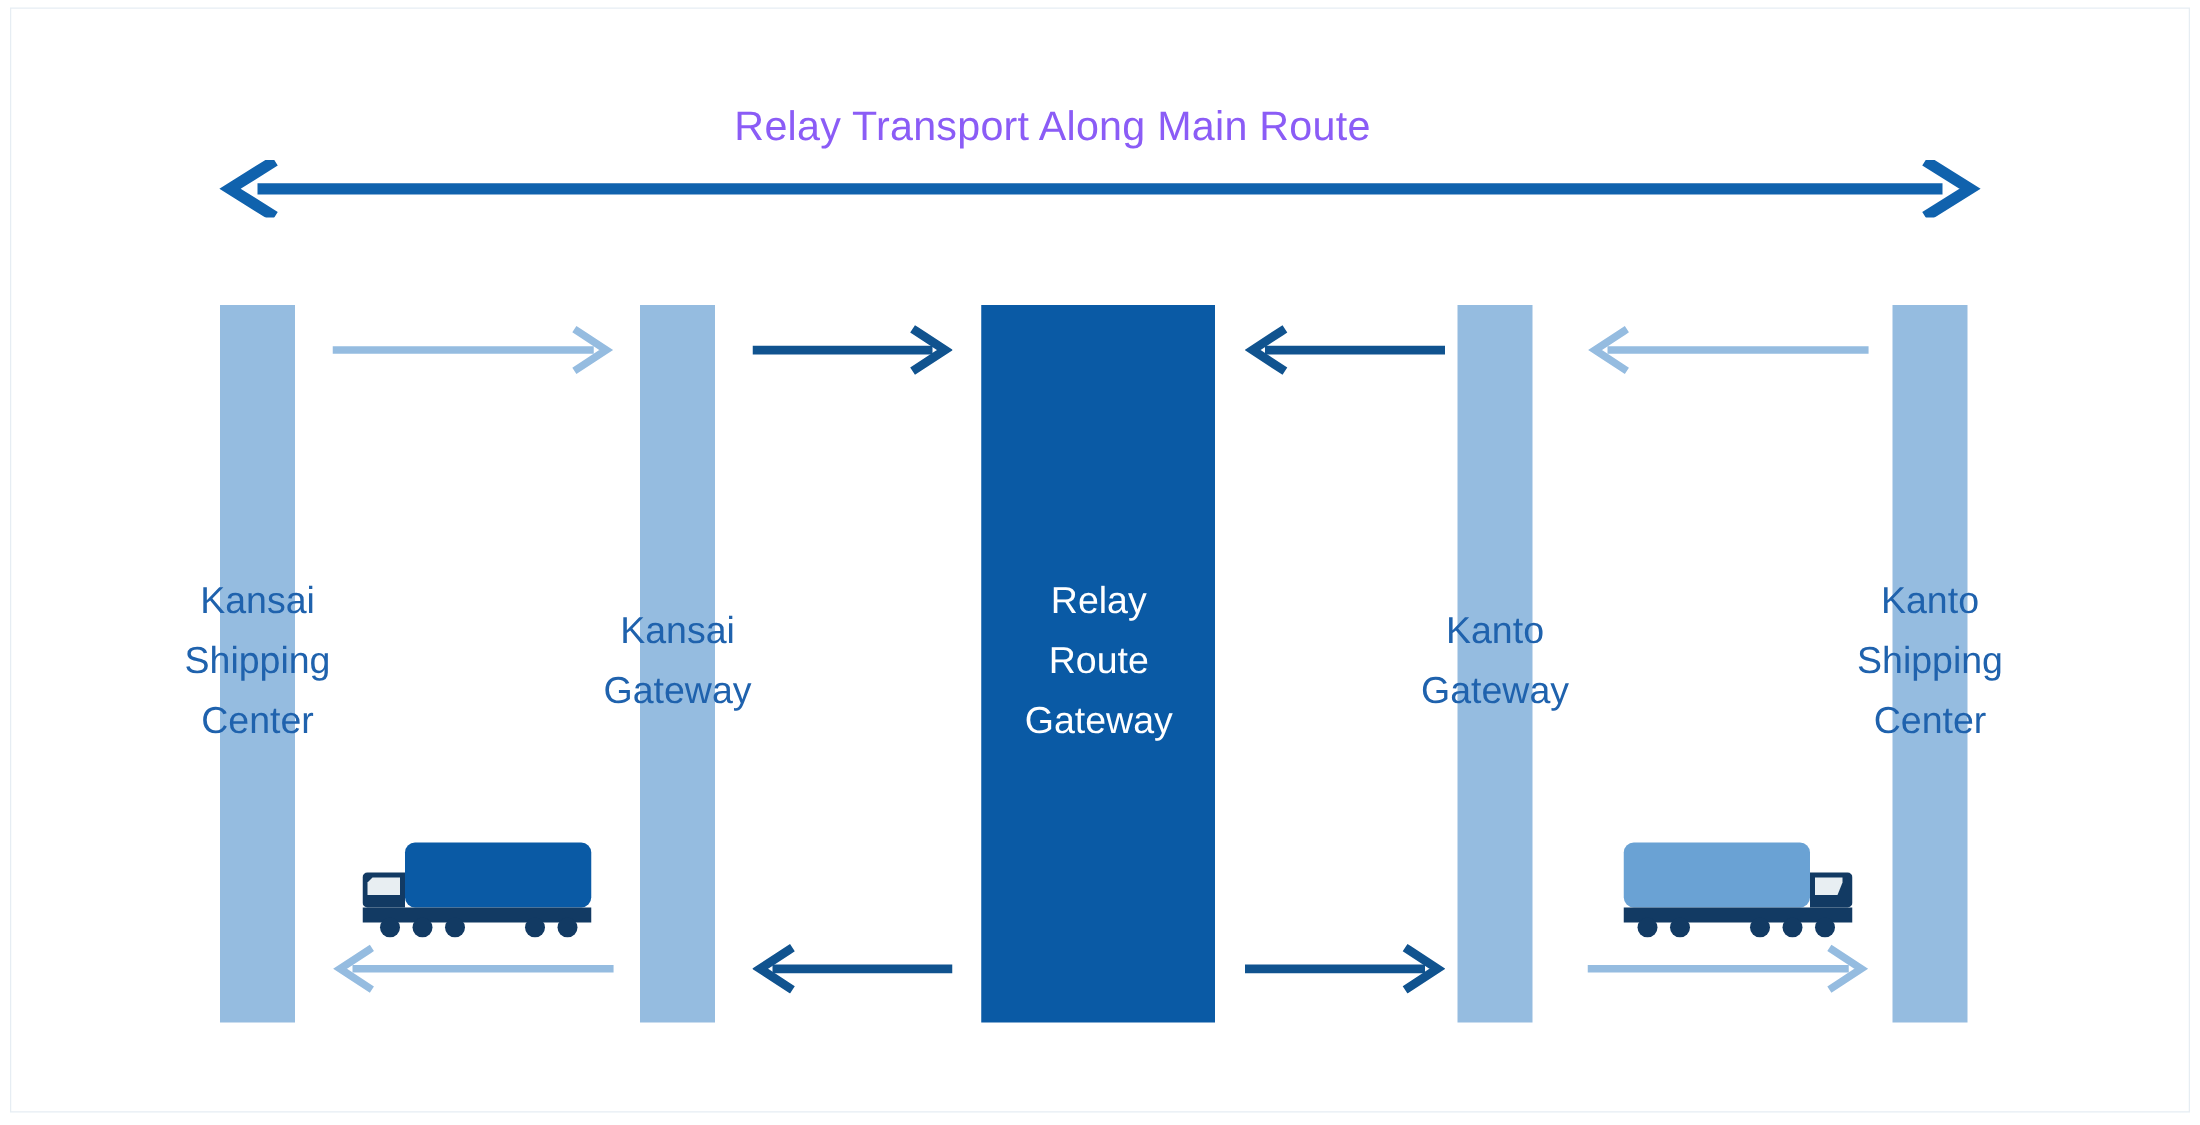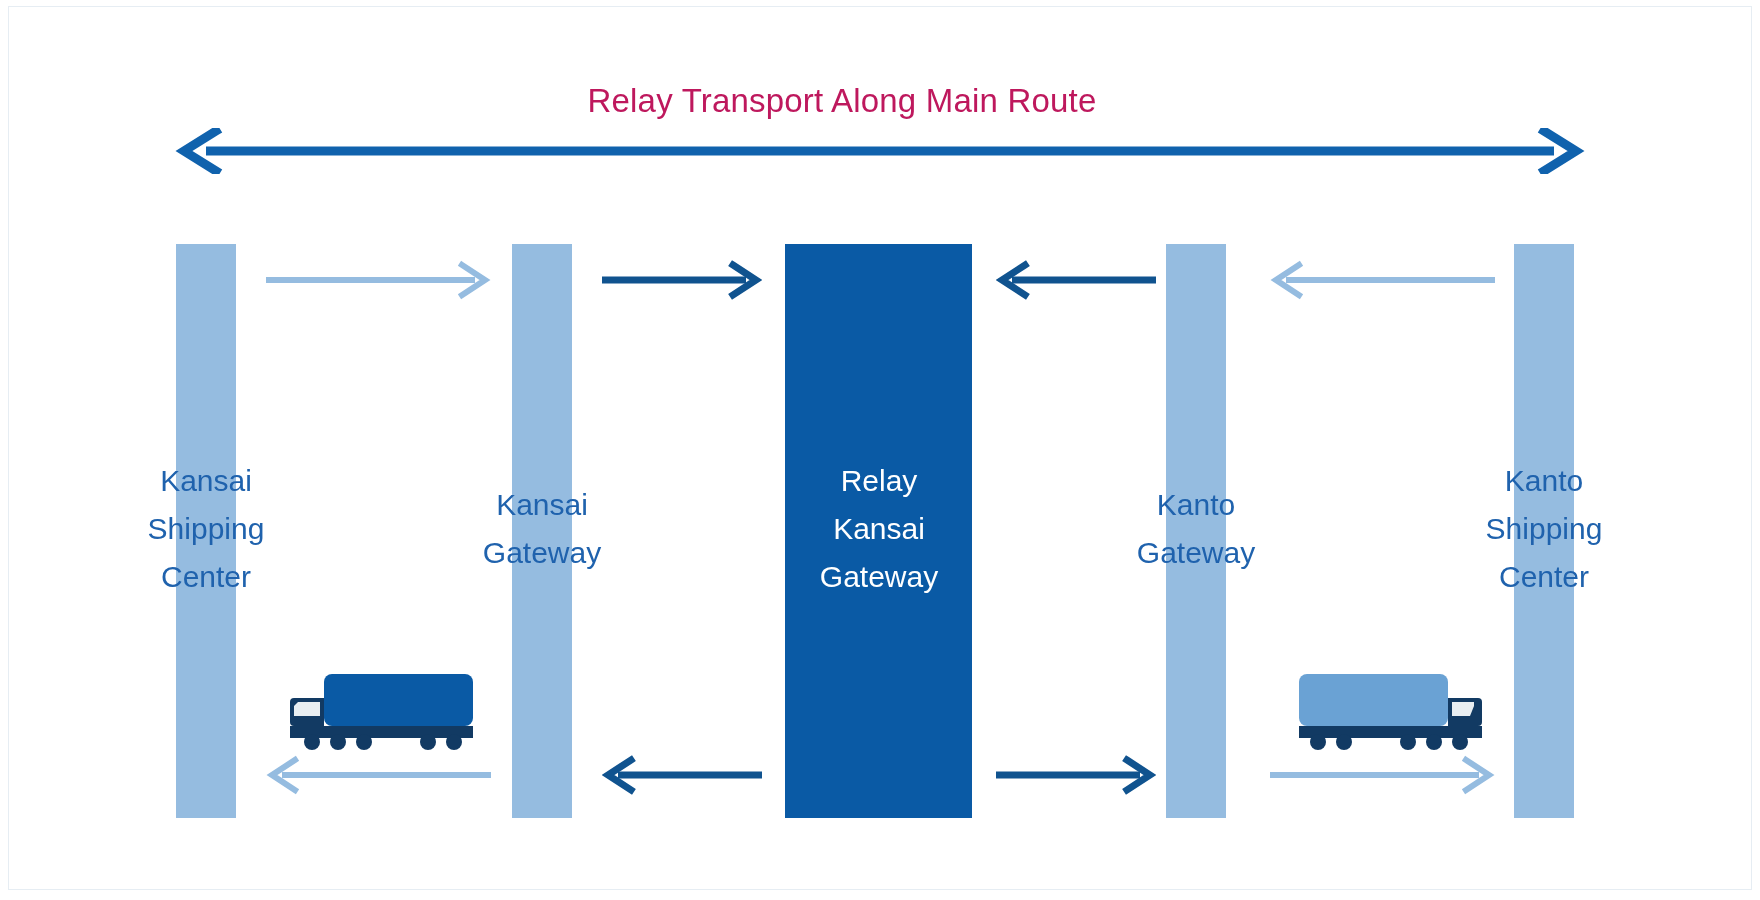--- a/index.html
+++ b/index.html
@@ -30,21 +30,21 @@
   }
 
   
   .title {
     position: absolute;
     left: 0;
     top: 82px;
     width: 1684px;
     text-align: center;
     font-size: 33px;
-    color: #be185d;
+    color: #8b5cf6;
     letter-spacing: 0.2px;
     white-space: nowrap;
   }
 
   
   .main-arrow-wrap {
     position: absolute;
     left: 170px;
     top: 128px;
     width: 1420px;
@@ -114,21 +114,21 @@
   <div class="bar" style="left:1514px; width:60px;"></div>
 
   <div class="col-label" style="left:66px; top:457px; width:280px;">Kansai
 Shipping
 Center</div>
 
   <div class="col-label" style="left:402px; top:481px; width:280px;">Kansai
 Gateway</div>
 
   <div class="col-label on-dark" style="left:788px; top:457px; width:182px;">Relay
-Kansai
+Route
 Gateway</div>
 
   <div class="col-label" style="left:1056px; top:481px; width:280px;">Kanto
 Gateway</div>
 
   <div class="col-label" style="left:1404px; top:457px; width:280px;">Kanto
 Shipping
 Center</div>
 
   <div class="conn" style="left:266px; top:260px; width:225px;">

